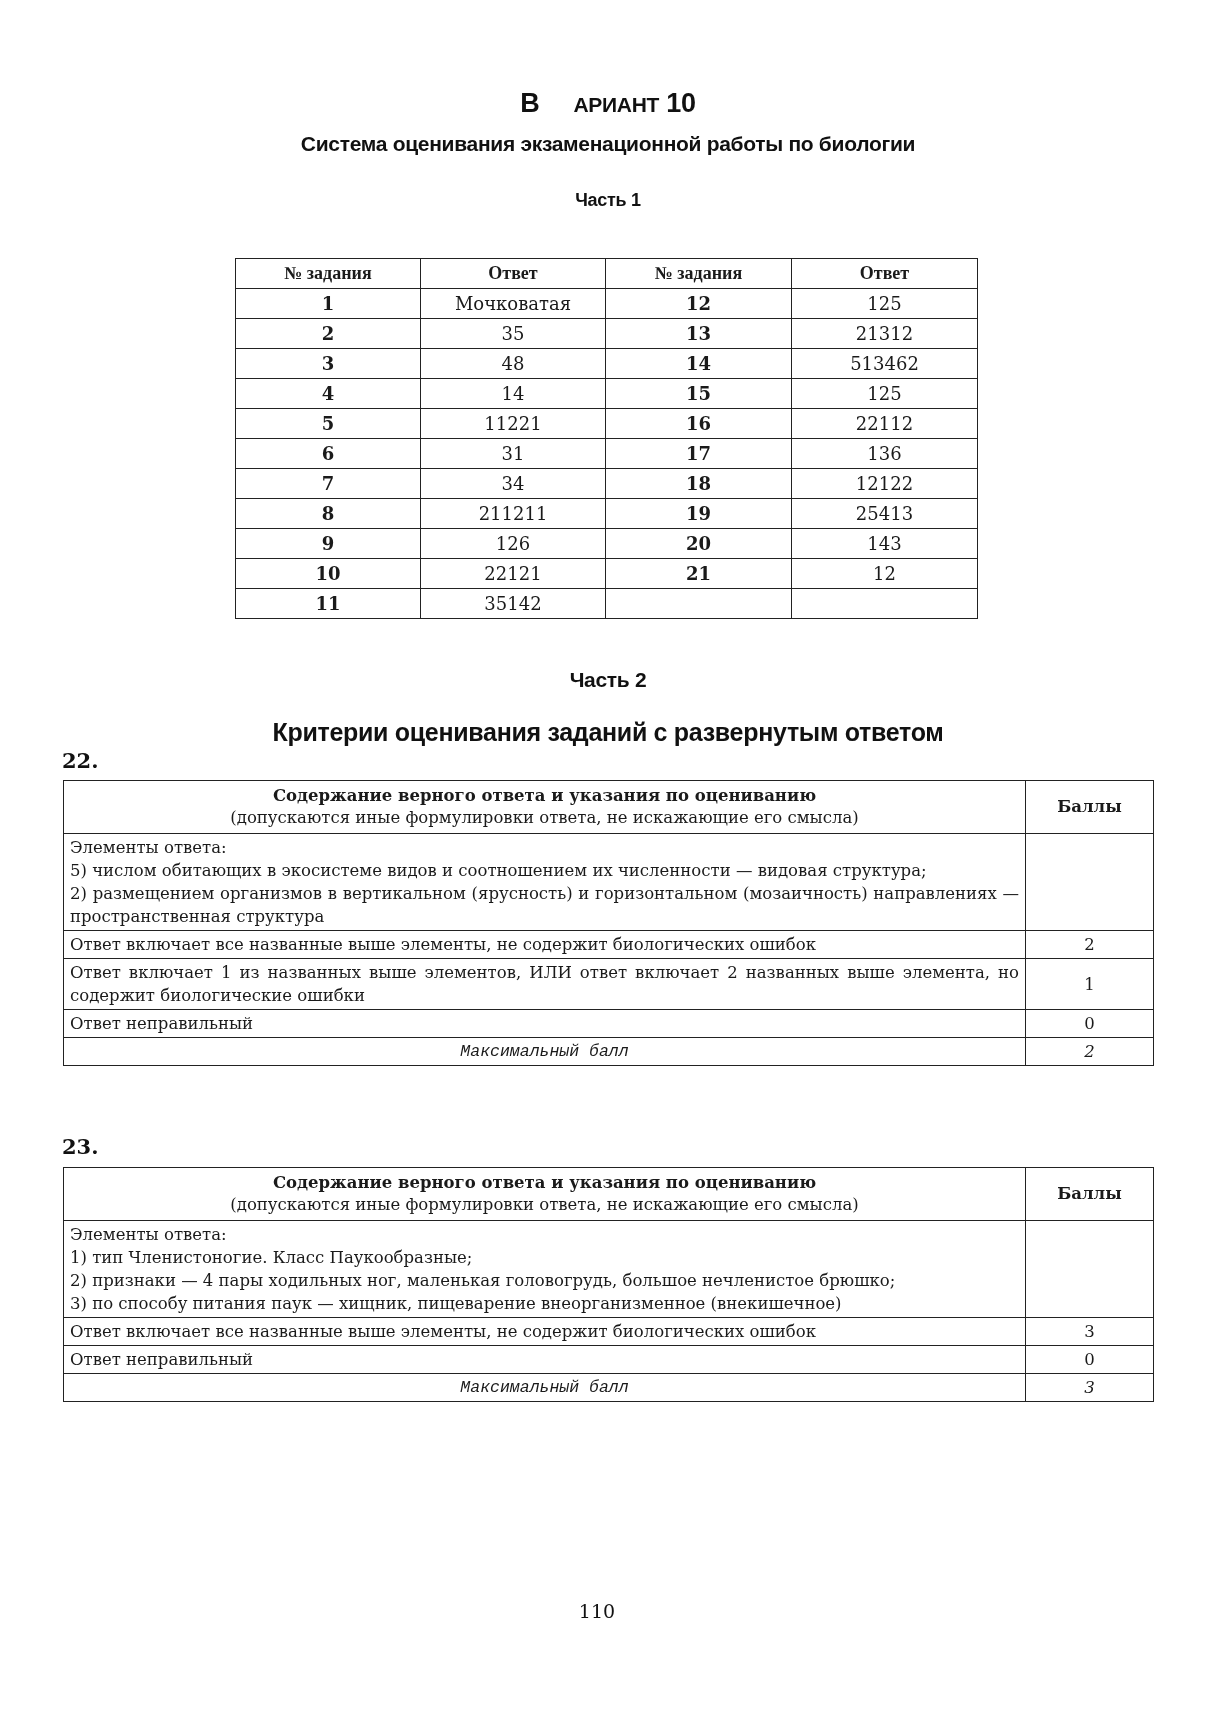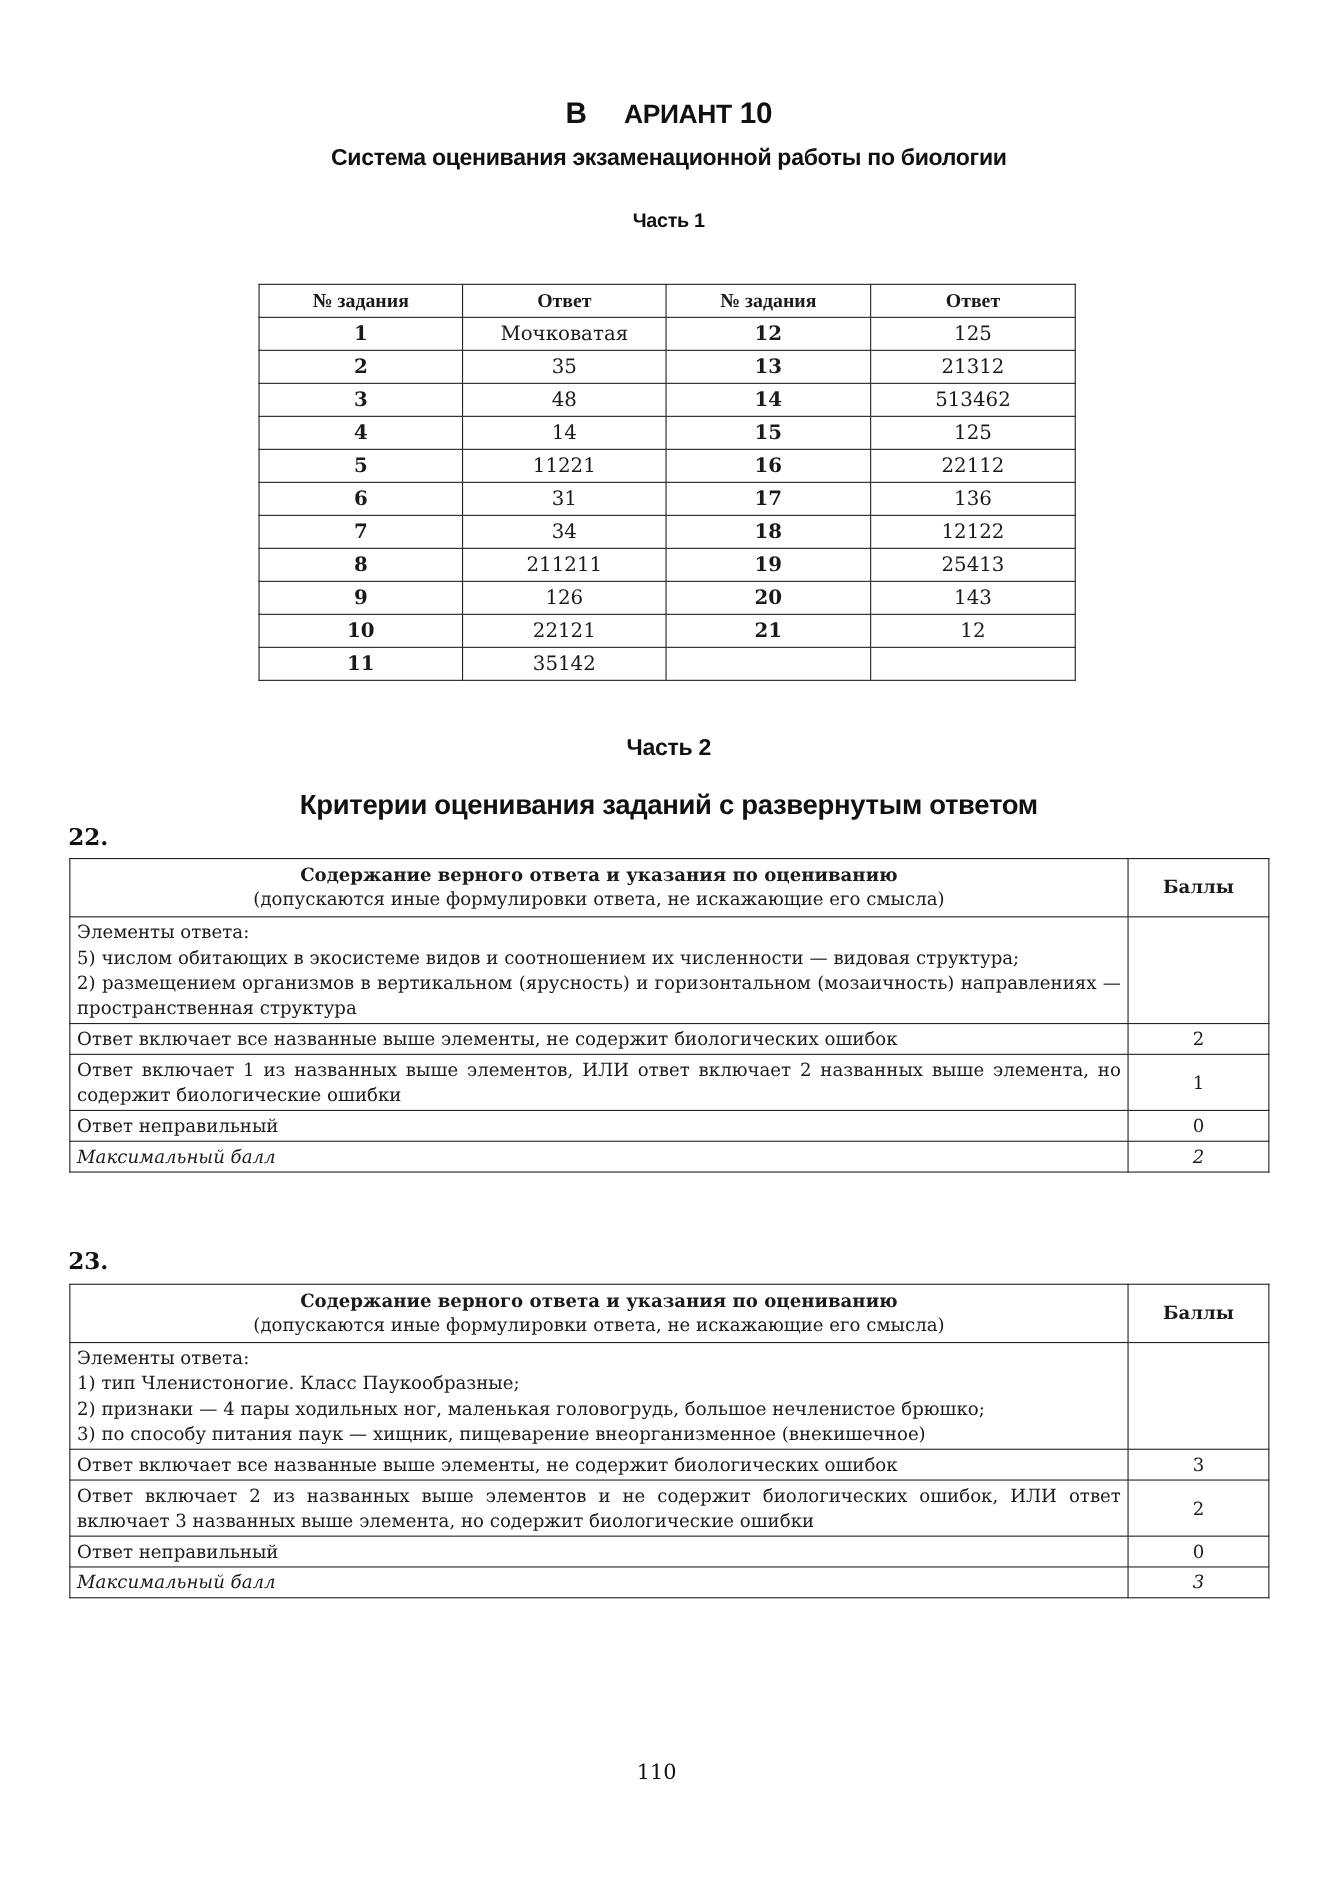--- a/index.html
+++ b/index.html
@@ -28,21 +28,21 @@
       text-align: center;
       font-family: "Liberation Sans", "DejaVu Sans", sans-serif;
       font-weight: bold;
       color: #111;
       letter-spacing: -0.3px;
     }
     .h-variant {
       top: 88px;
       font-size: 27px;
     }
-    .h-variant .sc { font-size: 24px; margin-left: 34px; }
+    .h-variant .sc { font-size: 21px; margin-left: 34px; }
     .h-system { top: 132px; font-size: 21px; }
     .h-part1 { top: 190px; font-size: 18px; }
     .h-part2 { top: 668px; font-size: 21px; }
     .h-criteria { top: 718px; font-size: 25px; }
 
     .task-num {
       position: absolute;
       left: 62px;
       font-family: "DejaVu Serif", "Liberation Serif", serif;
       font-weight: bold;
@@ -114,22 +114,23 @@
       display: block;
     }
     table.criteria td.score {
       text-align: center;
     }
     table.criteria td.content {
       text-align: justify;
     }
     table.criteria td.content .line { display: block; }
     table.criteria td.max-label {
-      text-align: left;
+      text-align: center;
       font-style: italic;
+      font-family: Liberation Mono, monospace;
     }
     table.criteria td.max-score {
       text-align: center;
       font-style: italic;
     }
     .t22 { top: 780px; }
     .t23 { top: 1167px; }
 
     .page-number {
       position: absolute;
@@ -305,24 +306,20 @@
         <span class="line">2) признаки — 4 пары ходильных ног, маленькая головогрудь, большое нечленистое брюшко;</span>
         <span class="line">3) по способу питания паук — хищник, пищеварение внеорганизменное (внекишечное)</span>
       </td>
       <td class="score"></td>
     </tr>
     <tr>
       <td class="content">Ответ включает все названные выше элементы, не содержит биологических ошибок</td>
       <td class="score">3</td>
     </tr>
     <tr>
-      <td class="content">Ответ включает 2 из названных выше элементов и не содержит биологических ошибок, ИЛИ ответ включает 3 названных выше элемента, но содержит биологические ошибки</td>
-      <td class="score">2</td>
-    </tr>
-    <tr>
       <td class="content">Ответ неправильный</td>
       <td class="score">0</td>
     </tr>
     <tr>
       <td class="max-label">Максимальный балл</td>
       <td class="max-score">3</td>
     </tr>
   </tbody>
     </table>
 

